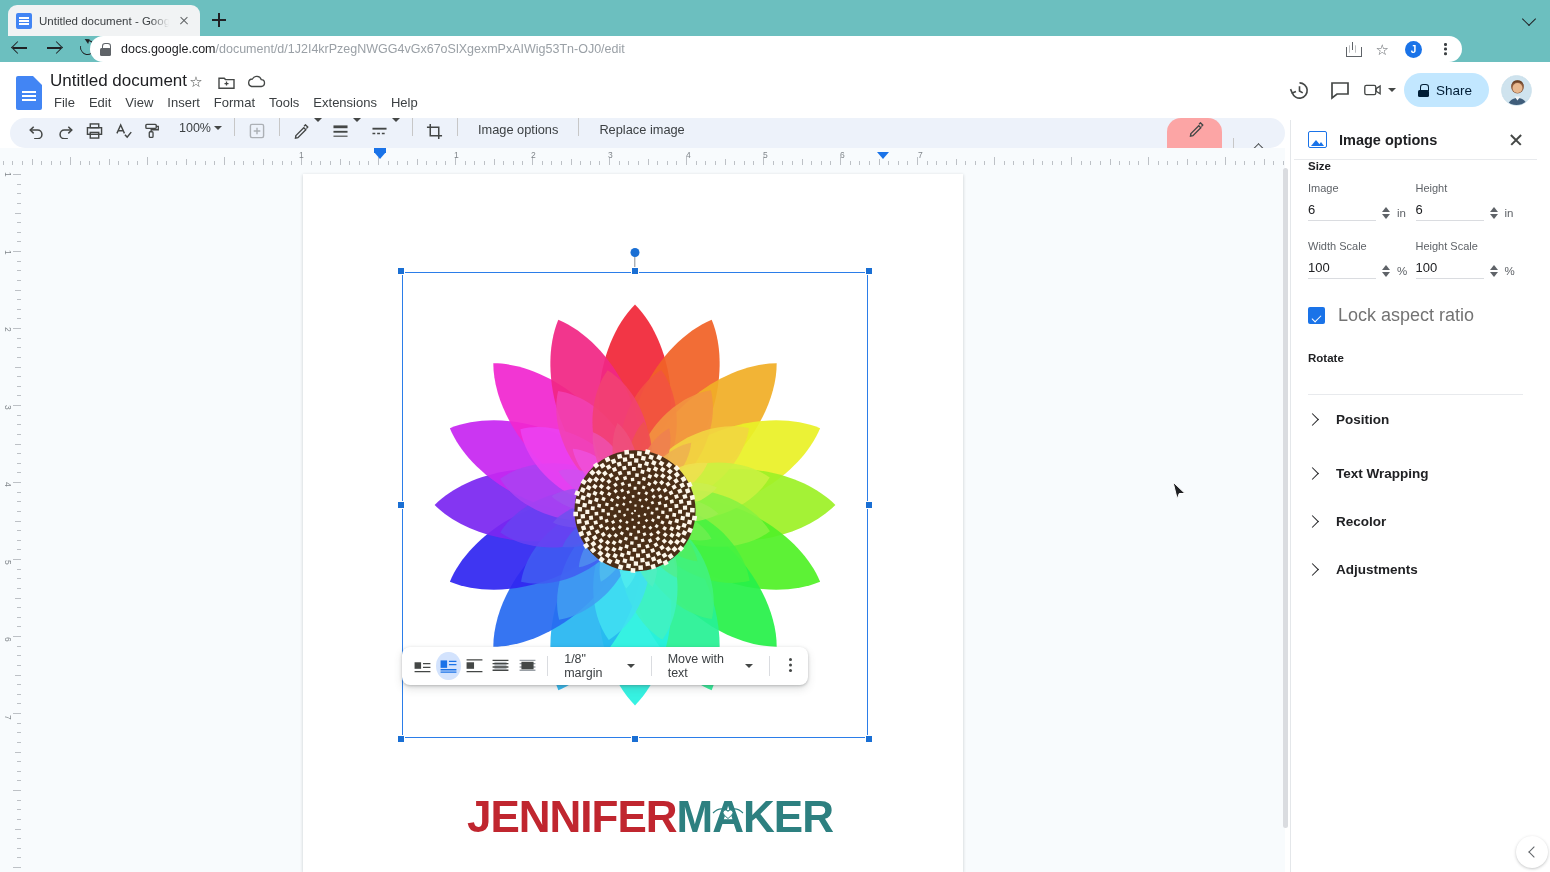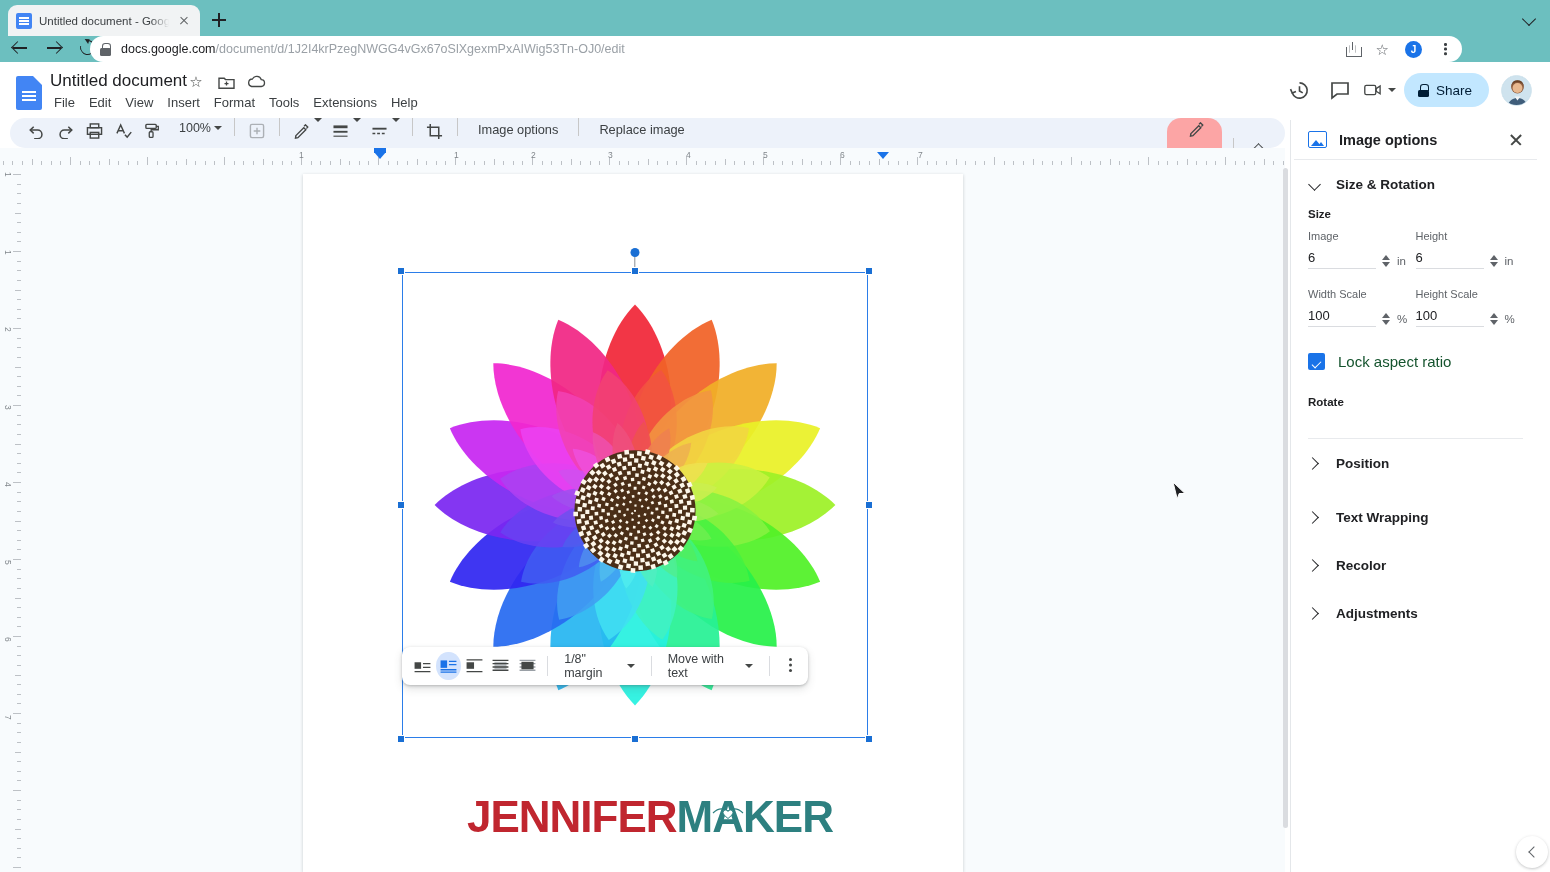--- a/index.html
+++ b/index.html
@@ -377,21 +377,21 @@
   .unit { font-size: 11.5px; color: #5f6368; padding-bottom: 2px; }
   .cb-row { display: flex; align-items: center; gap: 13px; padding: 0 14px; }
   .checkbox {
     width: 17px; height: 17px; border-radius: 2px; background: #1a73e8; position: relative;
   }
   .checkbox::before {
     content: ""; position: absolute; left: 4px; top: 7.6px; width: 8px; height: 4px;
     border-left: 1.9px solid #fff; border-bottom: 1.9px solid #fff;
     transform: rotate(-45deg);
   }
-  .cb-label { font-size: 15px; color: #14532d; }
+  .cb-label { font-size: 18px; color: #737373; }
   .rot-btn {
     width: 26px; height: 26px; position: relative;
   }
   .panel-divider { height: 1px; background: #e8eaed; margin: 0 14px; }
 
   .collapse-btn {
     position: absolute; right: 2px; bottom: 4px; width: 32px; height: 32px;
     border-radius: 50%; background: #fff; box-shadow: 0 1px 3px rgba(60,64,67,.3);
     display: flex; align-items: center; justify-content: center;
   }
@@ -1263,24 +1263,20 @@
   <div class="panel-edge"></div>
   <div class="side-panel">
     <div class="panel-card">
 
       <div class="panel-header">
         <span class="panel-icon"></span>
         <span class="panel-title">Image options</span>
         <span class="panel-close"></span>
       </div>
 
-      <div class="section-row">
-        <span class="chev down"></span>
-        <span class="section-label">Size &amp; Rotation</span>
-      </div>
 
       <div class="sub-label" style="margin-bottom:10px;">Size</div>
 
       <div class="field-grid">
         <div class="field-col">
           <div class="field-label" style="margin-bottom:8px">Image</div>
           <div class="field-row">
             <div class="input-box">6</div>
             <span class="stepper"></span>
             <span class="unit">in</span>

